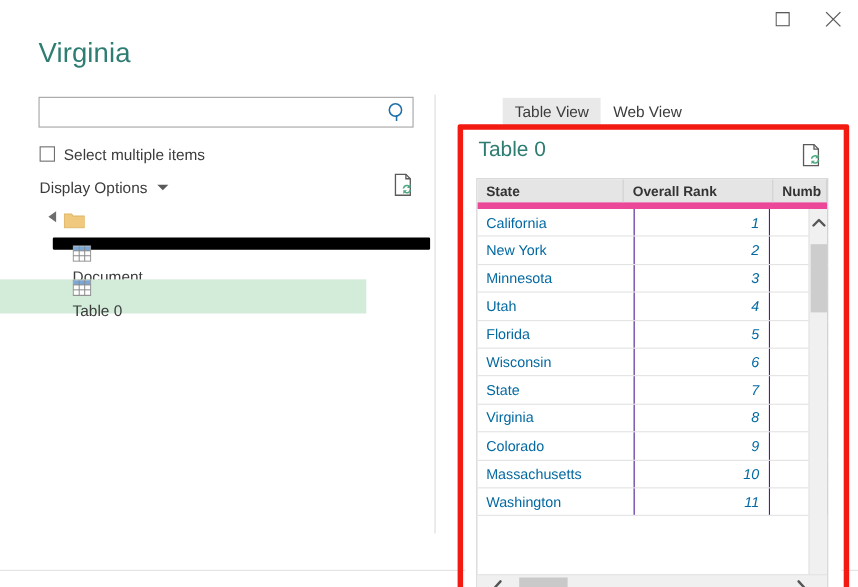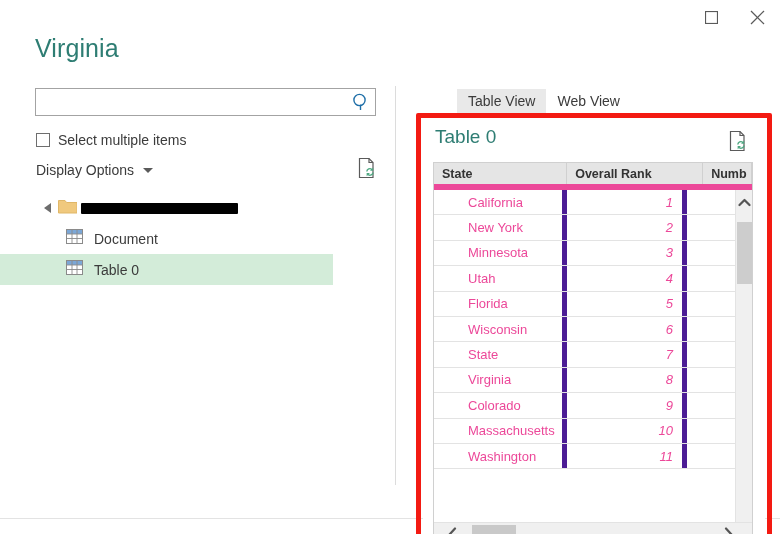--- a/index.html
+++ b/index.html
@@ -141,21 +141,21 @@
   .tree {
     position: absolute;
     left: 0;
     top: 112px;
     width: 395px;
   }
   .tree-row {
     position: relative;
     height: 31px;
     display: flex;
-    align-items: center;
+    flex-direction: column;
   }
   .tree-root { padding-left: 44px; }
   .tree-child {
     padding-left: 66px;
     width: 333px;
     box-sizing: border-box;
   }
   .tree-child.selected { background: #d3ecd9; }
   .expander {
     position: absolute;
@@ -312,26 +312,25 @@
   .grow {
     display: flex;
     height: 25.4px;
     border-bottom: 1px solid #e3e3e3;
     box-sizing: border-box;
   }
   .gc {
     font-size: 13px;
     display: flex;
     align-items: center;
-    border-right: 5px solid #4c1d95;
+    border-right: 1px solid #4c1d95;
     box-sizing: border-box;
     overflow: hidden;
     white-space: nowrap;
-    color: #ec4899;
-    margin-left: 26px;
+    color: #0369a1;
   }
   .gc.c0 { width: 143px; padding-left: 8px; }
   .gc.c1 {
     width: 124px;
     justify-content: flex-end;
     padding-right: 9px;
     font-style: italic;
   }
   .gc.c2 { width: 52px; }
 

